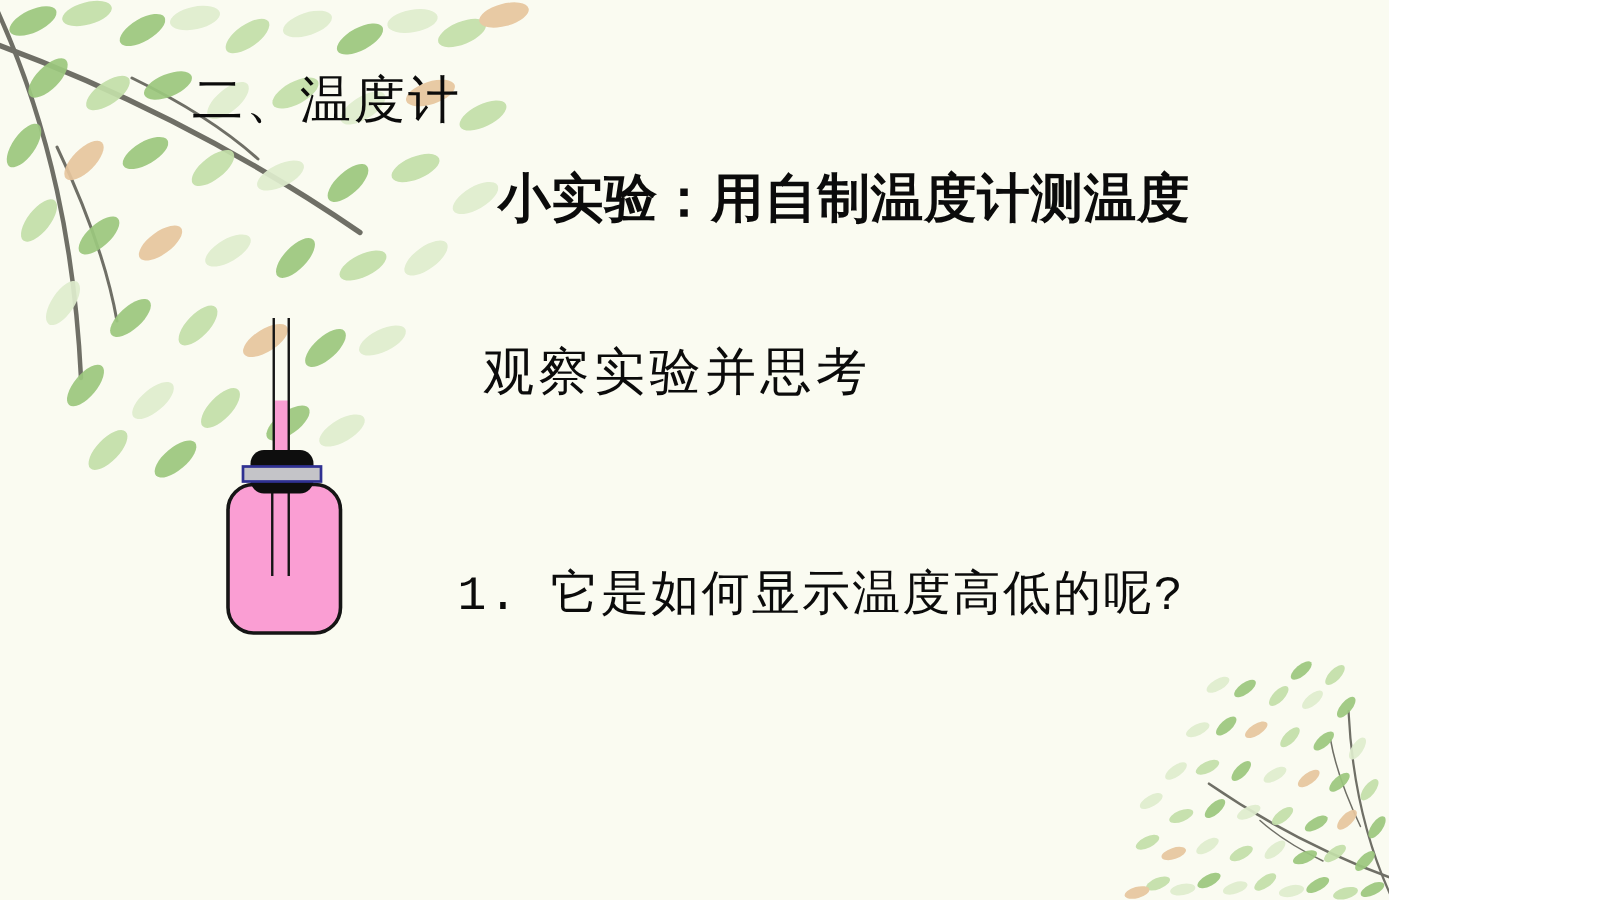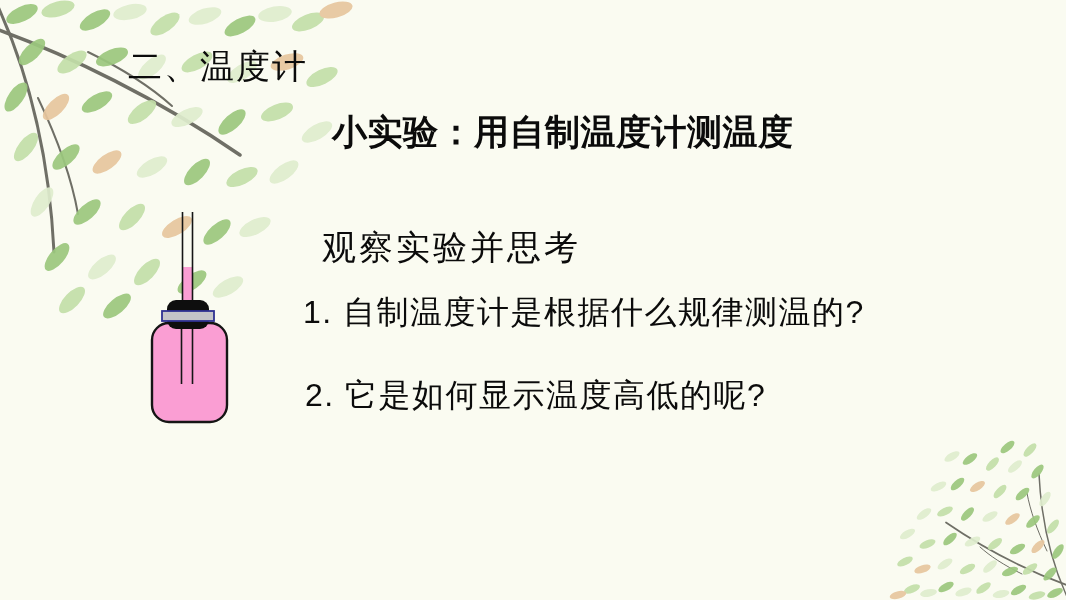--- a/index.html
+++ b/index.html
@@ -2,42 +2,42 @@
 <html style="--bg: #FAFBF1; --ink: #0B0B0B; --liquid: #FA9ED3; --stopper: #0E0E0E; --band: #C4C4C8; --band-border: #2F3192; --branch: #6F6F66; --leaf1: #9CC87E; --leaf2: #C3DFA9; --leaf3: #DFEDCE; --leaf4: #E7C69E;"><head>
 <meta charset="utf-8">
 <style>
   html,body{margin:0;padding:0;}
   :root{
     --bg:#FAFBF1; --ink:#0B0B0B; --liquid:#FA9ED3; --stopper:#0E0E0E;
     --band:#C4C4C8; --band-border:#2F3192; --branch:#6F6F66;
     --leaf1:#9CC87E; --leaf2:#C3DFA9; --leaf3:#DFEDCE; --leaf4:#E7C69E;
   }
   .slide{
-    position:relative; width:1066px; height:600px; overflow:hidden;
+    position:relative; width:926px; height:600px; overflow:hidden;
     background:var(--bg);
     font-family:"Liberation Sans", sans-serif;
     color:var(--ink);
   }
   .deco{position:absolute; pointer-events:none;}
   .deco-tl{left:0; top:0;}
   .deco-br{right:0; bottom:0;}
   .branch{stroke:var(--branch); fill:none; stroke-linecap:round;}
   .lf1{fill:var(--leaf1);} .lf2{fill:var(--leaf2);} .lf3{fill:var(--leaf3);} .lf4{fill:var(--leaf4);}
 
   .slide-title{
     position:absolute; left:128px; top:44px; margin:0;
     font-size:34px; font-weight:400; letter-spacing:2px;
     font-family:"Liberation Sans", sans-serif;
   }
   .subtitle{
     position:absolute; left:332px; top:109px; margin:0;
     font-size:35px; font-weight:bold; letter-spacing:0.5px;
     font-family:"Liberation Sans", sans-serif;
   }
-  .kai{ font-family:Liberation Sans, sans-serif; }
+  .kai{ font-family:Liberation Mono, monospace; }
   .observe-heading{
     position:absolute; left:322px; top:225px; margin:0;
     font-size:34px; font-weight:400; letter-spacing:3px;
   }
   .question{
     position:absolute; margin:0;
     font-size:32px; font-weight:400; letter-spacing:1.5px;
   }
   .question-1{ left:303px; top:291px; }
   .question-2{ left:305px; top:374px; }
@@ -111,22 +111,21 @@
     </g>
   </svg>
 
   <svg class="deco deco-br" width="180" height="160" viewBox="0 0 180 160" aria-hidden="true">
     <use href="#foliage" transform="translate(180,160) rotate(180) scale(0.5)"></use>
   </svg>
 
   <h1 class="slide-title">二、温度计</h1>
   <h2 class="subtitle">小实验：用自制温度计测温度</h2>
   <p class="observe-heading kai">观察实验并思考</p>
-  <p class="question question-1 kai">1. 自制温度计是根据什么规律测温的?</p>
-  <p class="question question-2 kai">2. 它是如何显示温度高低的呢?</p>
+  <p class="question question-2 kai">1. 它是如何显示温度高低的呢?</p>
 
   <svg class="thermo" width="80" height="215" viewBox="0 0 80 215">
     <rect class="liquid" x="33" y="57" width="9" height="42"></rect>
     <line class="glass" x1="32.5" y1="2" x2="32.5" y2="96"></line>
     <line class="glass" x1="42.5" y1="2" x2="42.5" y2="96"></line>
     <rect class="bottle" x="2" y="113" width="75" height="99" rx="17"></rect>
     <line class="glass" x1="31.5" y1="112" x2="31.5" y2="174"></line>
     <line class="glass" x1="42.5" y1="112" x2="42.5" y2="174"></line>
     <rect class="stopper" x="17" y="90" width="42" height="29" rx="9"></rect>
     <rect class="band" x="12" y="101" width="52" height="10"></rect>

